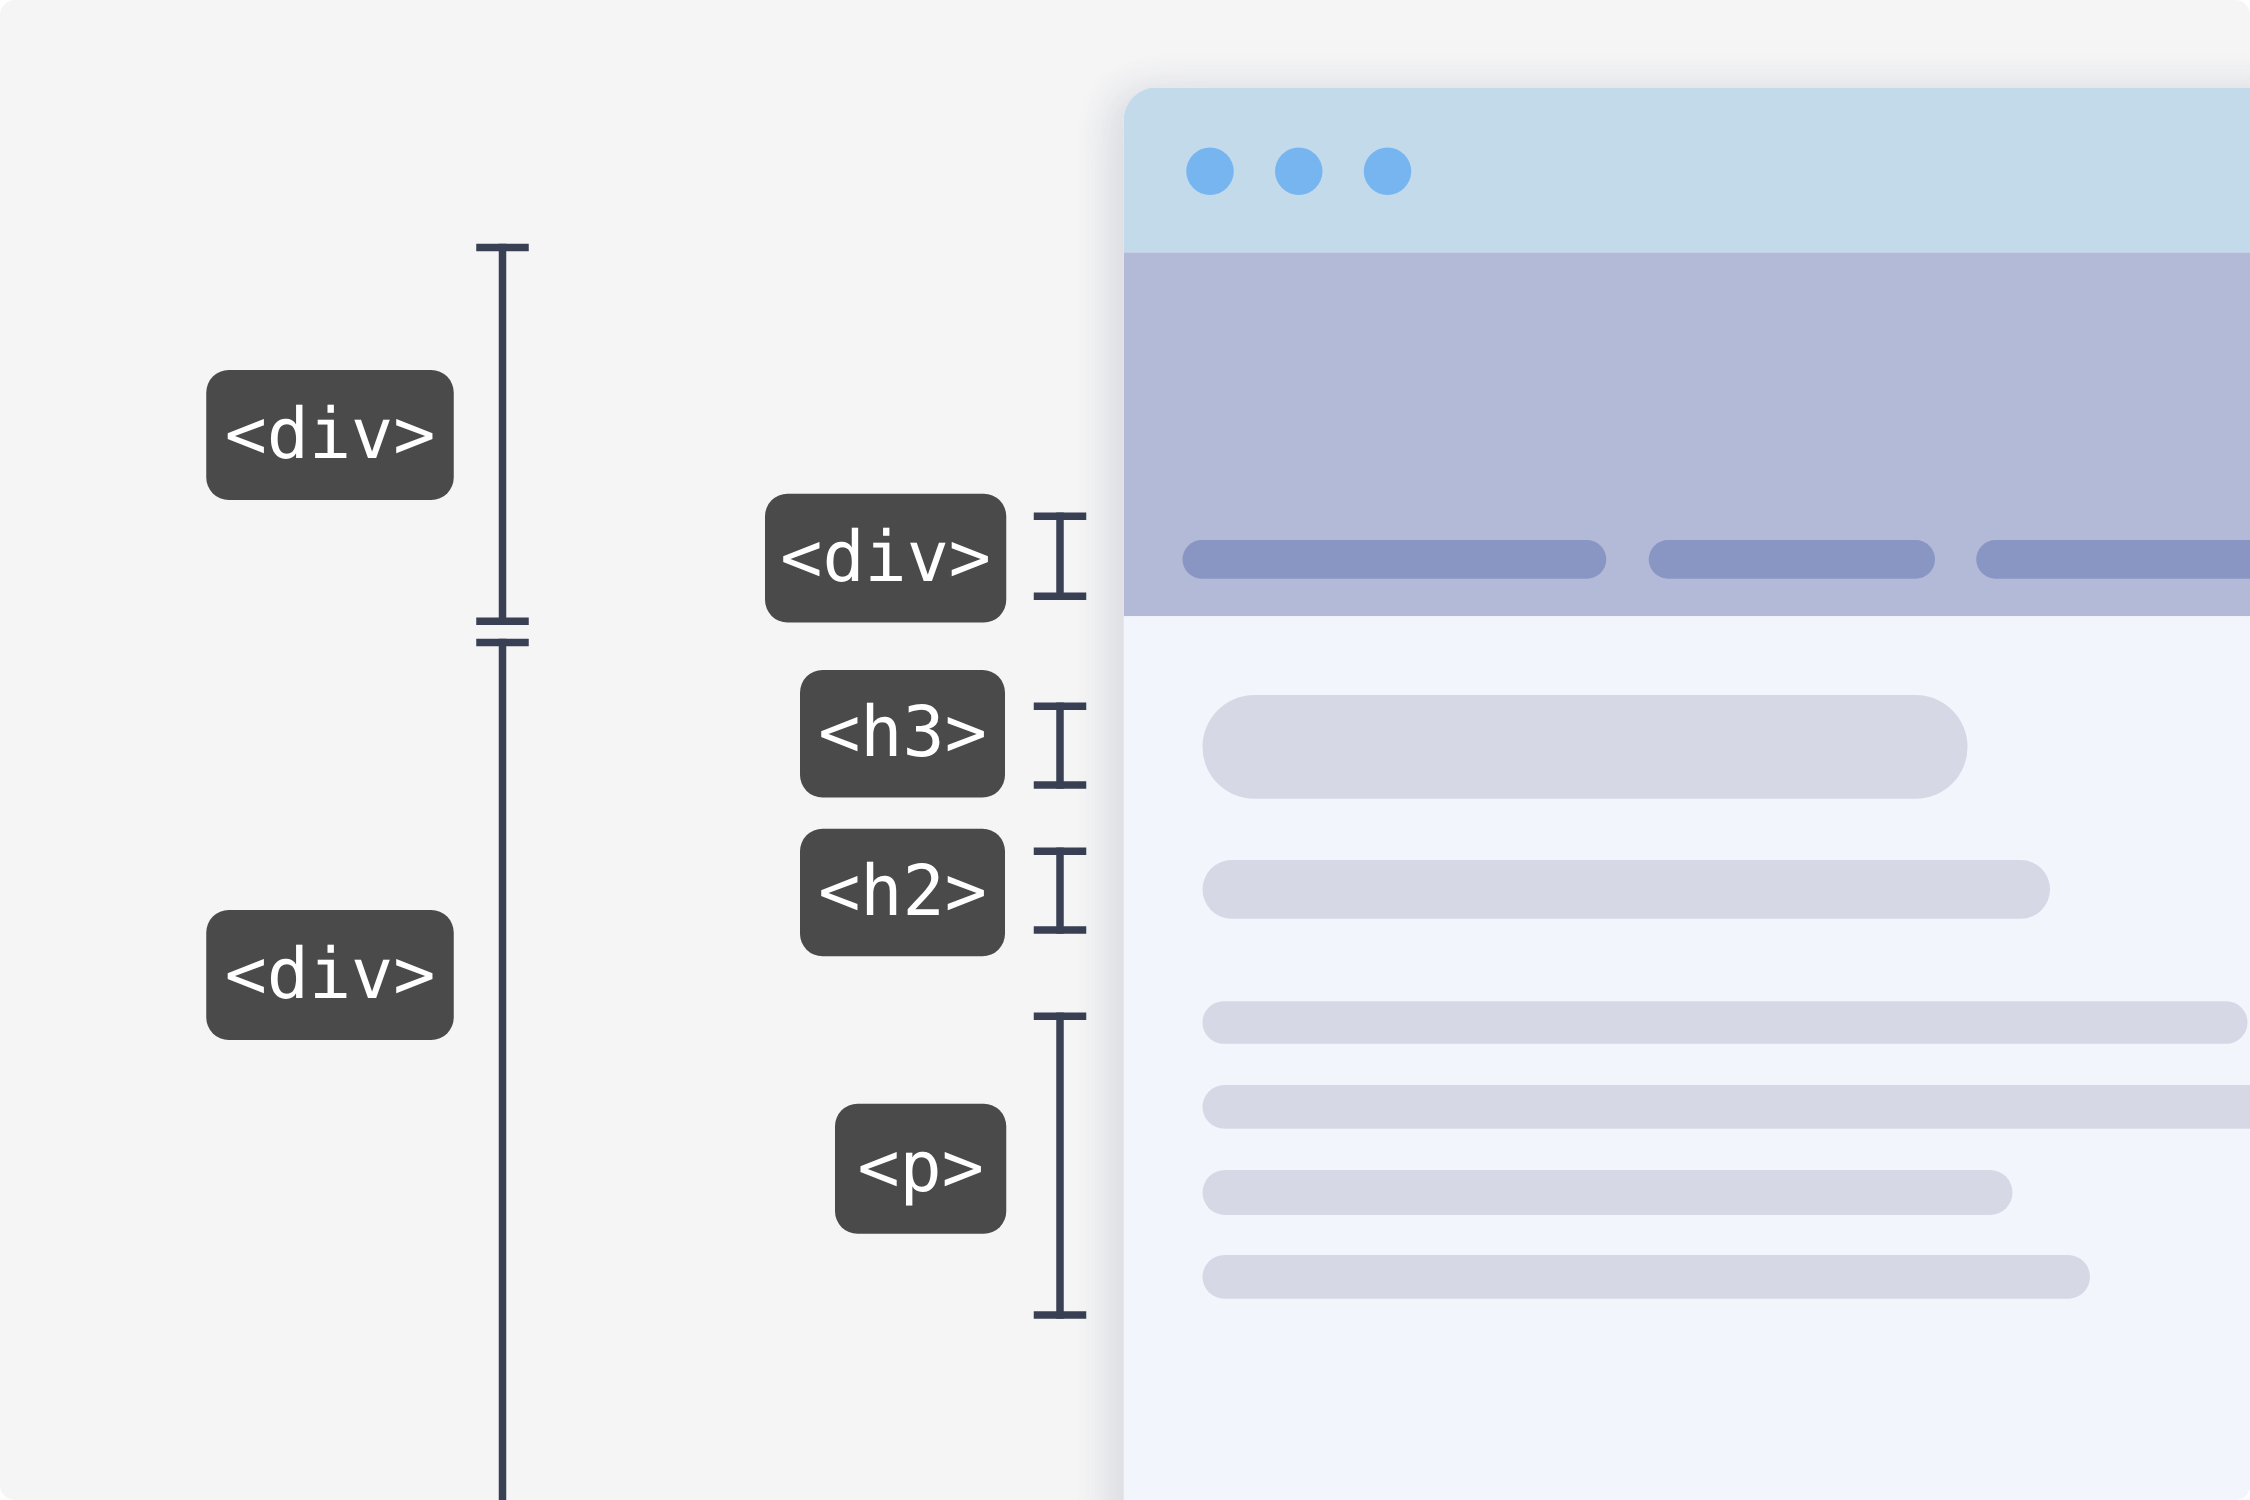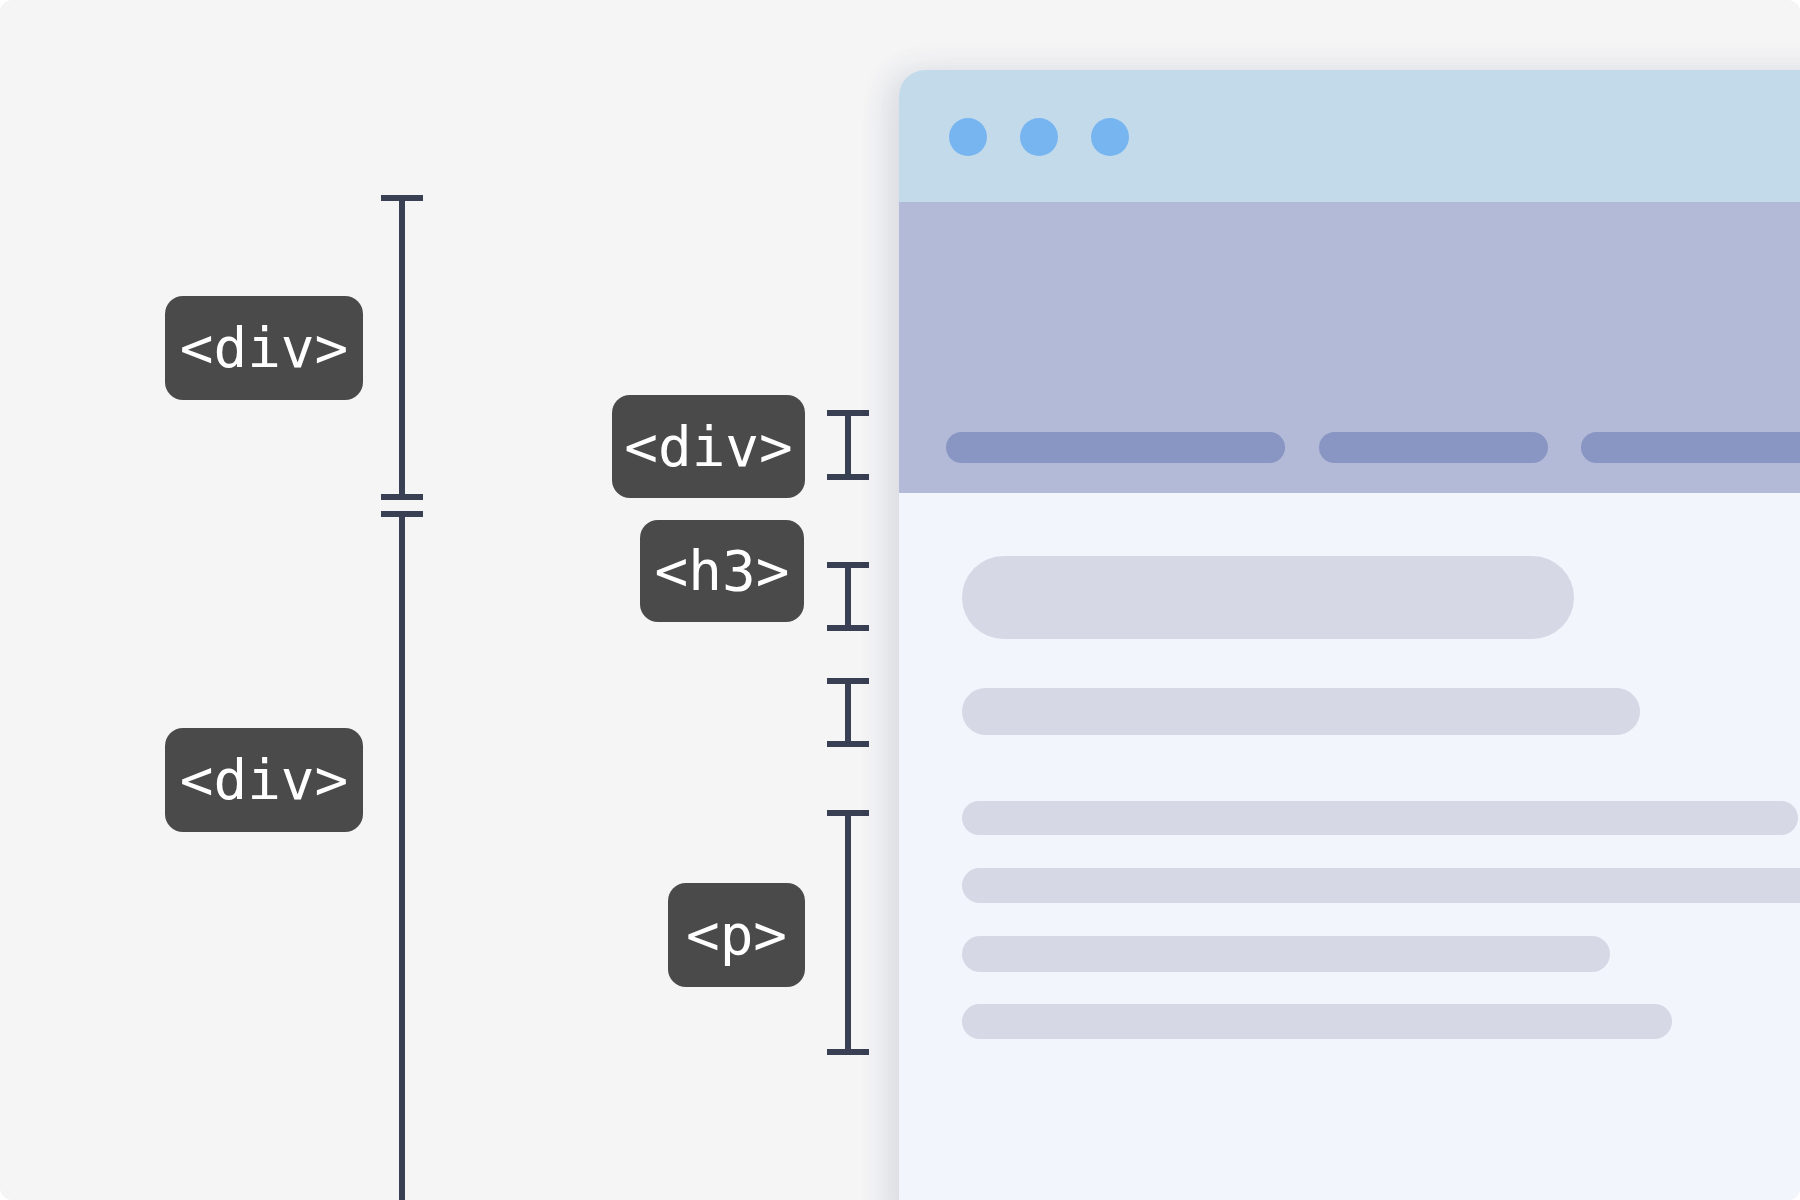--- a/index.html
+++ b/index.html
@@ -38,21 +38,21 @@
     border-radius:18px;
     display:flex;align-items:center;justify-content:center;
     font-family:"DejaVu Sans Mono","Liberation Mono",monospace;
     font-size:56px;
     line-height:1;
     white-space:nowrap;
   }
   .label-outer-header{left:165px;top:296px;width:198px;height:104px;}
   .label-outer-content{left:165px;top:728px;width:198px;height:104px;}
   .label-nav{left:612px;top:395px;width:193px;height:103px;}
-  .label-h3{left:640px;top:520px;width:164px;height:102px;}
+  .label-h3{left:640px;top:536px;width:164px;height:102px;}
   .label-h2{left:640px;top:663px;width:164px;height:102px;}
   .label-p{left:668px;top:883px;width:137px;height:104px;}
 
   
   .bracket{position:absolute;width:42px;}
   .bracket .vline{
     position:absolute;left:50%;transform:translateX(-50%);
     top:0;bottom:0;width:6px;
     background:var(--bracket,#3a4054);
   }
@@ -126,20 +126,23 @@
   <div class="tag-label label-outer-content">
     <span>&lt;div&gt;</span>
   </div>
 
   <div class="tag-label label-nav">
     <span>&lt;div&gt;</span>
   </div>
   <div class="tag-label label-h3">
     <span>&lt;h3&gt;</span>
   </div>
+  <div class="tag-label label-h2">
+    <span>&lt;h2&gt;</span>
+  </div>
   <div class="tag-label label-p">
     <span>&lt;p&gt;</span>
   </div>
 
   <div class="bracket bracket-outer-header">
     <span class="cap top"></span>
     <span class="vline"></span>
     <span class="cap bottom"></span>
   </div>
   <div class="bracket bracket-outer-content">

